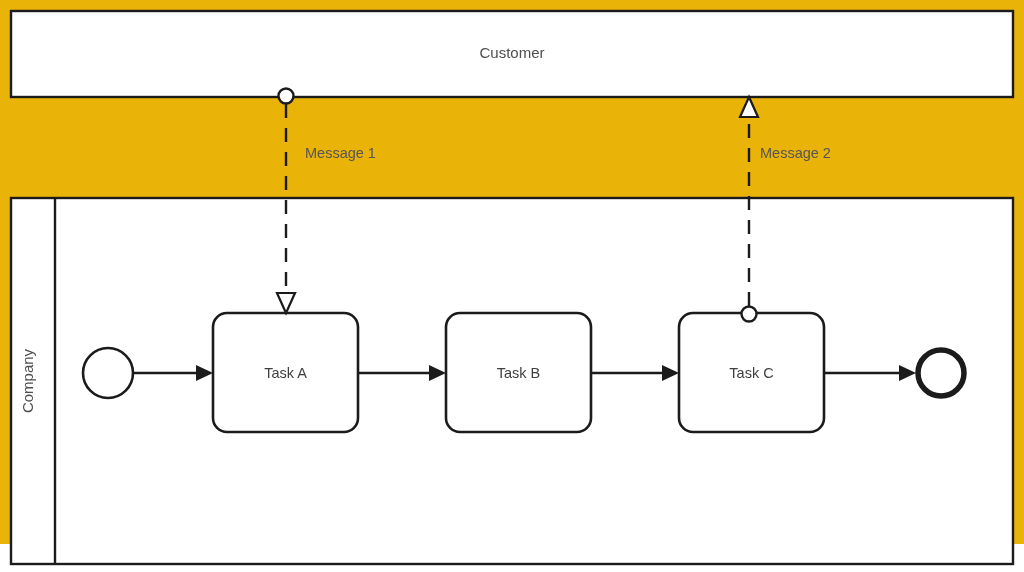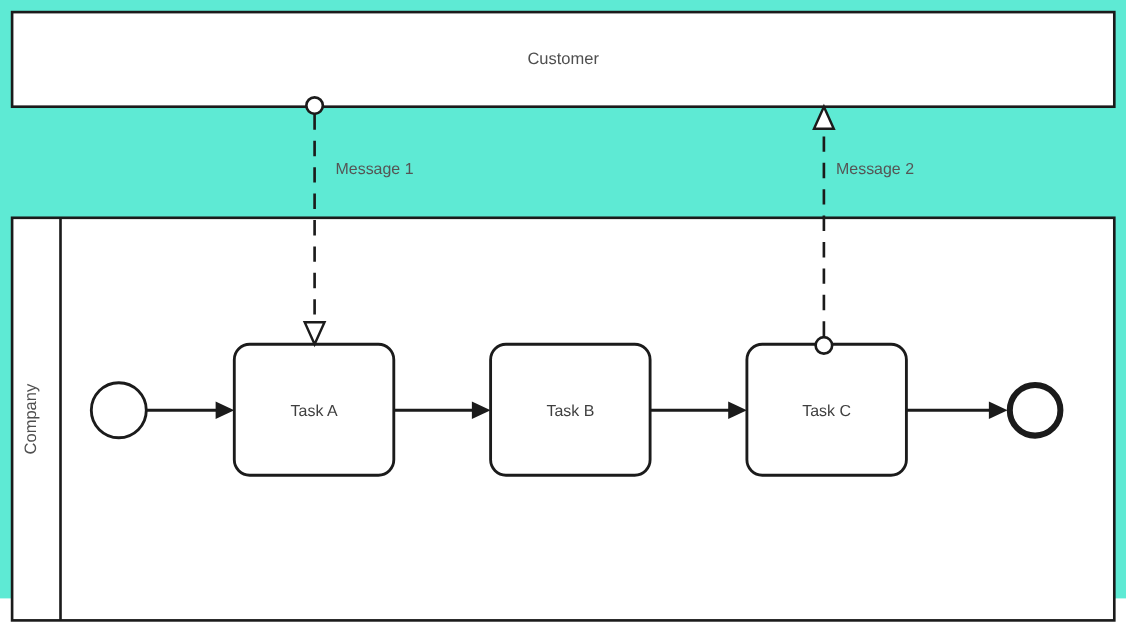--- a/index.html
+++ b/index.html
@@ -11,21 +11,21 @@
   body {
     width: 1024px;
     height: 572px;
     font-family: "Liberation Sans", sans-serif;
     overflow: hidden;
   }
   #diagram-canvas {
     position: relative;
     width: 1024px;
     height: 544px;
-    background: #5eead4;
+    background: #eab308;
   }
   #bpmn-svg {
     display: block;
     width: 1024px;
     height: 572px;
   }
   .pool-rect {
     fill: #ffffff;
     stroke: #1b1b1b;
     stroke-width: 2.4;

